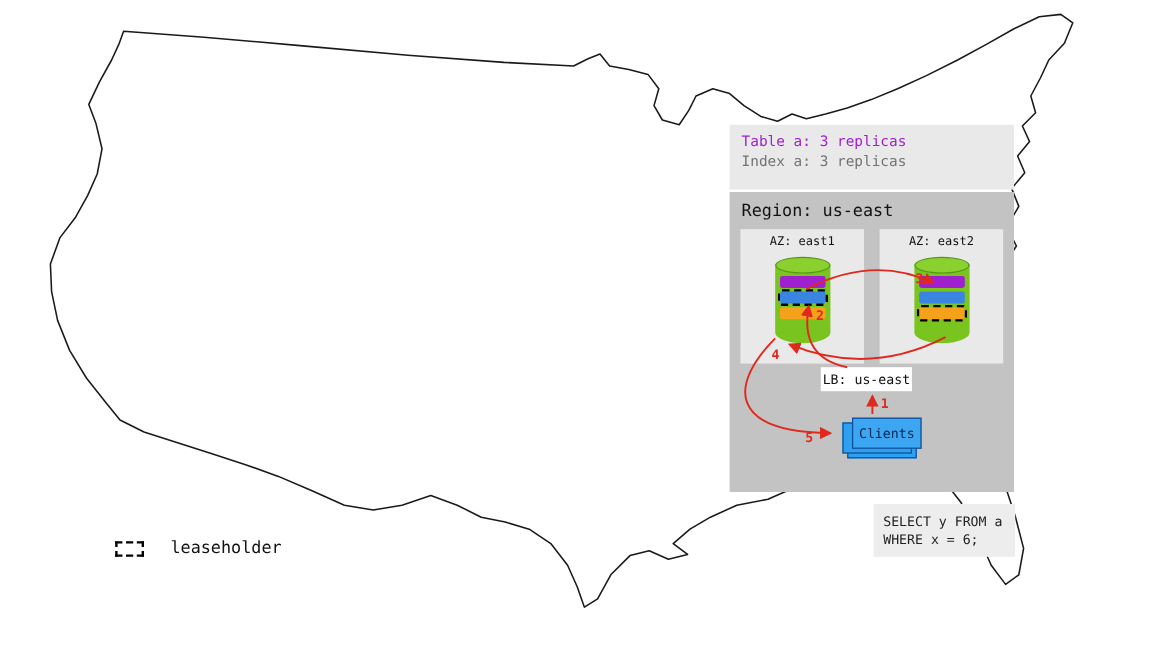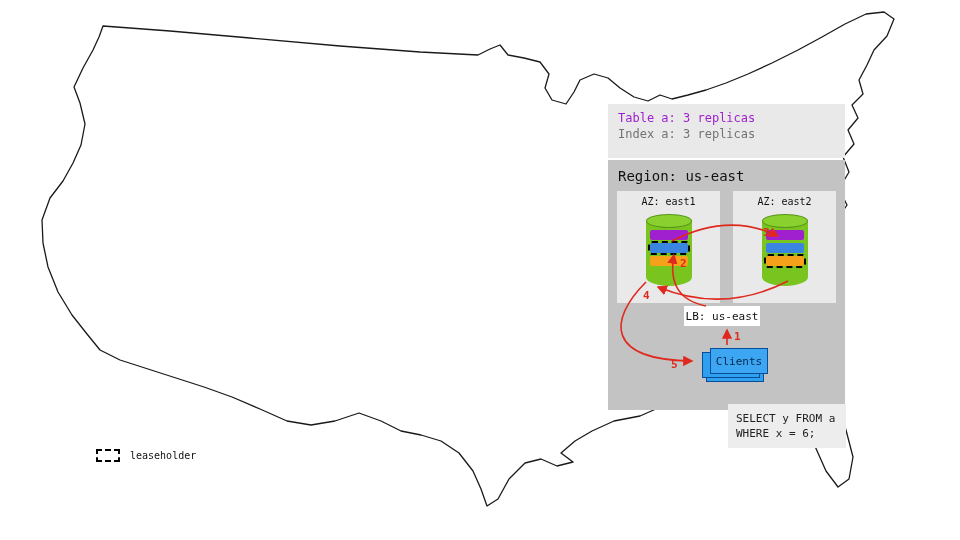--- a/index.html
+++ b/index.html
@@ -65,29 +65,29 @@
   .flow-svg { position:absolute; left:0; top:0; z-index:5; pointer-events:none; }
   .flow-num { position:absolute; z-index:6; color:#e0291e; font-size:11px; font-weight:bold; }
   .n1 { left:734px; top:330px; }
   .n2 { left:680px; top:257px; }
   .n3 { left:763px; top:226px; }
   .n4 { left:643px; top:289px; }
   .n5 { left:671px; top:358px; }
 
   
   .sql {
-    position:absolute; left:728px; top:404px; width:118px; height:44px;
+    position:absolute; left:728px; top:420px; width:118px; height:44px;
     background:#ededed; box-sizing:border-box; padding:7px 0 0 8px;
     font-size:11px; line-height:15px; z-index:2; color:#222;
   }
 
   
   .lease-legend {
-    position:absolute; left:96px; top:449px; display:flex; align-items:center; gap:10px;
-    font-size:10px; z-index:2;
+    position:absolute; left:96px; top:449px; display:flex; align-items:center; gap:22px;
+    font-size:14px; z-index:2;
   }
   .lease-swatch { width:20px; height:9px; border:2px dashed #000; background:#fff; }
 </style>
 </head>
 <body>
 
 <div class="canvas">
 
   <svg class="map-svg" width="960" height="540" viewBox="0 0 960 540">
     <path d="M 103 26 L 170 31 L 250 38 L 340 46 L 420 52 L 478 55

